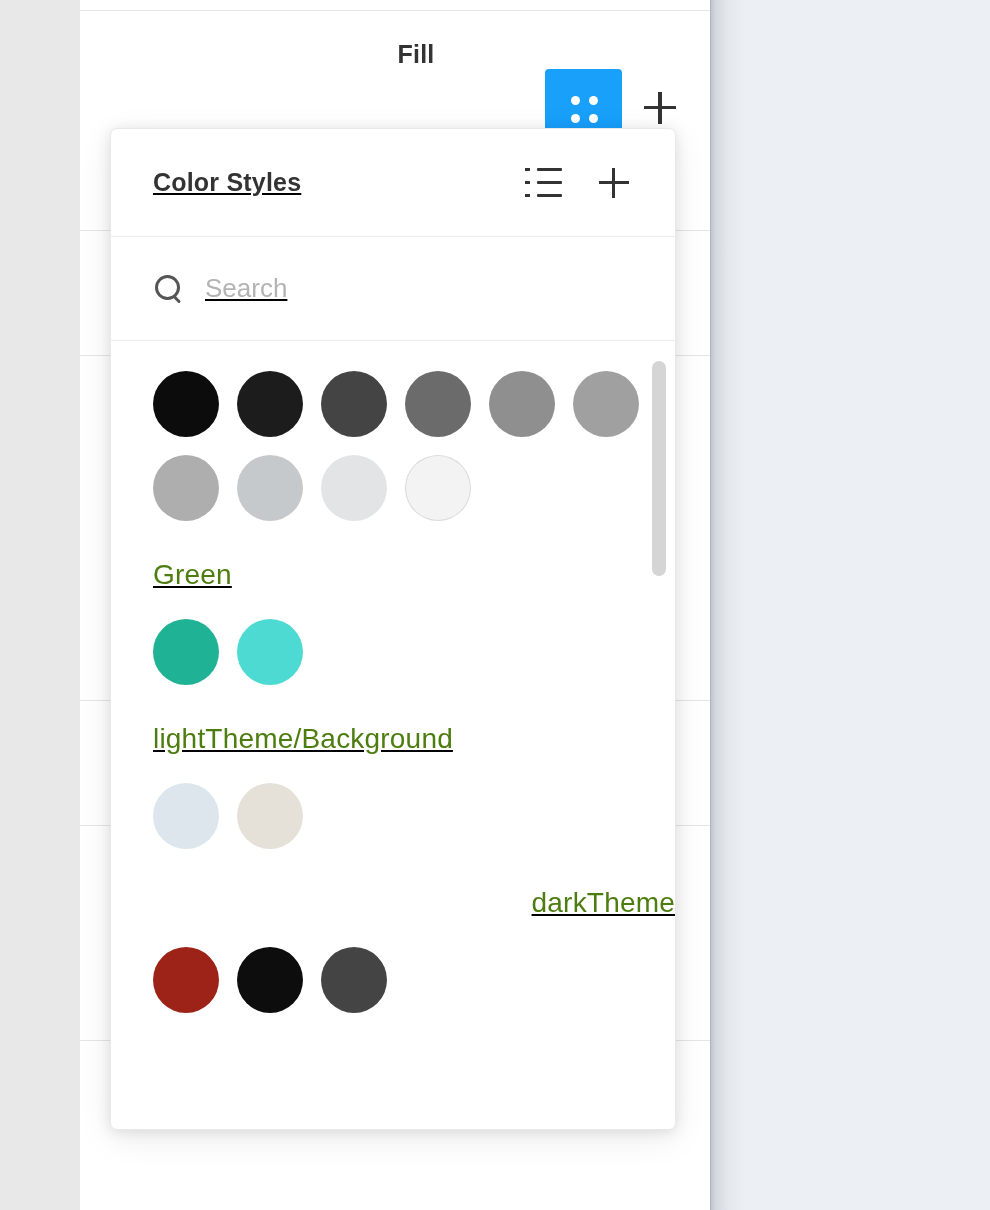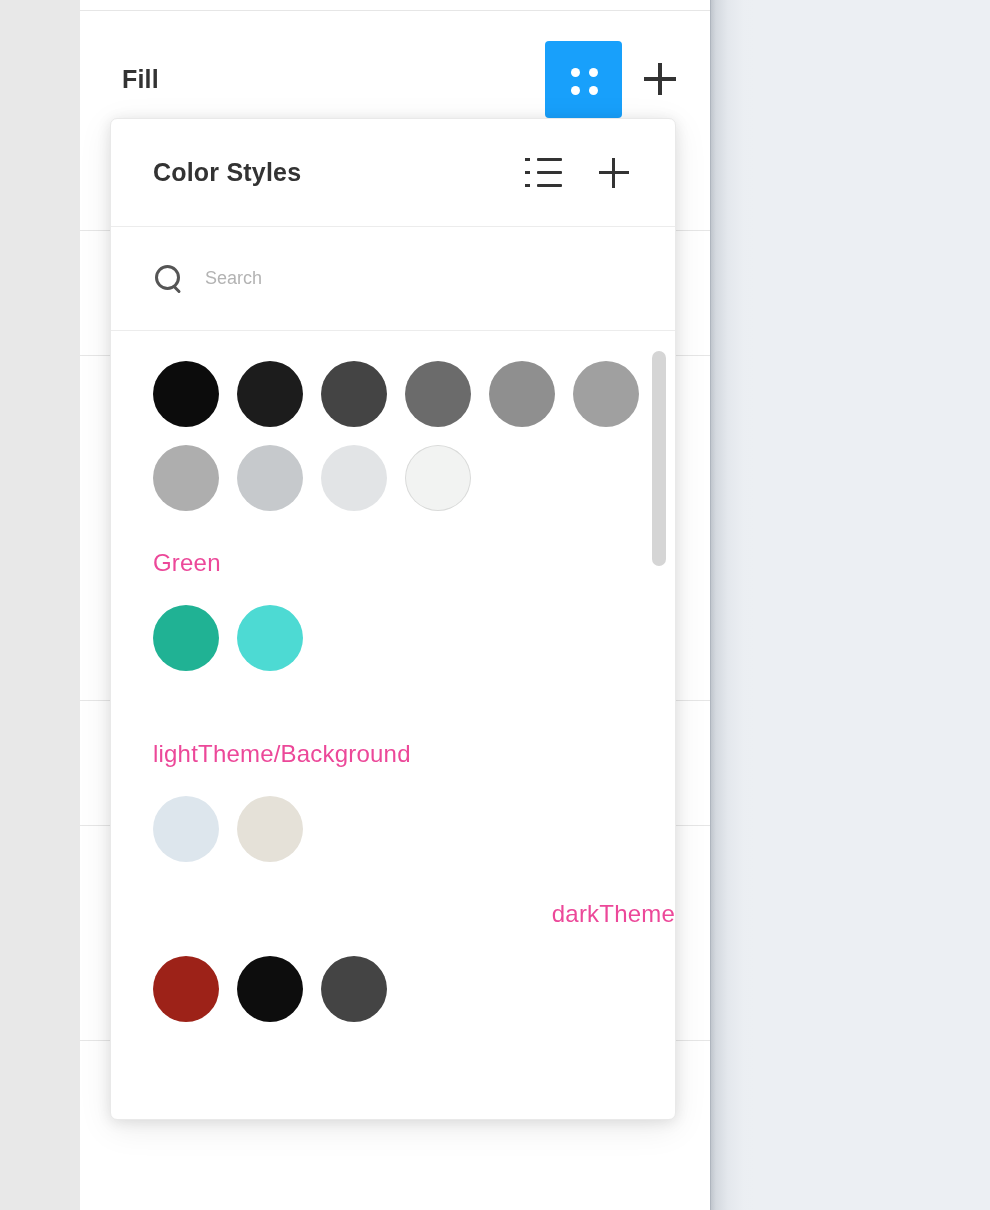--- a/index.html
+++ b/index.html
@@ -67,20 +67,21 @@
   }
 
   .fill-row {
     position: absolute;
     left: 0;
     top: 40px;
     width: 630px;
     height: 78px;
     display: flex;
     align-items: center;
+    flex-direction: column;
   }
   .fill-label {
     margin-left: 42px;
     font-size: 25px;
     font-weight: bold;
     color: #333333;
     letter-spacing: 0.2px;
   }
   .fill-actions {
     margin-left: auto;
@@ -121,28 +122,29 @@
     position: absolute;
     background: #333333;
   }
   .plus-btn::before { left: 12px; top: 26px; width: 32px; height: 3.5px; }
   .plus-btn::after  { left: 26px; top: 12px; width: 3.5px; height: 32px; }
 
   
   .popover {
     position: absolute;
     left: 110px;
-    top: 118px;
+    top: 128px;
     width: 566px;
     height: 1002px;
     background: #ffffff;
     border: 1px solid #e9e9e9;
     border-radius: 7px;
     box-shadow: 0 2px 14px rgba(0,0,0,0.10), 0 8px 34px rgba(0,0,0,0.08);
     overflow: hidden;
+    text-decoration: underline;
   }
 
   .po-header {
     height: 108px;
     border-bottom: 1px solid #ececec;
     display: flex;
     align-items: center;
     padding: 0 40px 0 42px;
   }
   .po-title {
@@ -225,38 +227,38 @@
     width: 10px; height: 3px;
     background: #555555;
     border-radius: 2px;
     transform: rotate(45deg);
     transform-origin: left center;
   }
   .search-input {
     border: none;
     outline: none;
     font-family: "Liberation Sans", sans-serif;
-    font-size: 18px;
+    font-size: 26px;
     color: #7f1d1d;
     background: transparent;
     width: 100%;
   }
   .search-input::placeholder { color: #b3b3b3; }
 
   .po-body {
     position: relative;
     height: 790px;
     overflow: hidden;
     padding: 0 0 0 0;
   }
 
   .group { position: relative; }
   .group-label {
-    font-size: 24px;
-    color: #ec4899;
+    font-size: 28px;
+    color: #4d7c0f;
     padding: 0 0 0 42px;
     letter-spacing: 0.2px;
   }
   .swatch-row {
     display: flex;
     flex-wrap: wrap;
     padding-left: 42px;
     gap: 18px 18px;
   }
   .swatch {
@@ -355,21 +357,21 @@
             </div>
           </div>
           <div class="group" style="padding-top: 38px;">
             <div class="group-label" style="margin-bottom: 28px;">Green</div>
             <div class="swatch-row">
               <div class="swatch" style="background: rgb(32, 178, 148);"></div>
               <div class="swatch" style="background: rgb(77, 218, 211);"></div>
             </div>
           </div>
           <div class="group" style="padding-top: 38px;">
-            <div class="group-label" style="margin-bottom: 28px; margin-top: 31px;">lightTheme/Background</div>
+            <div class="group-label" style="margin-bottom: 28px;">lightTheme/Background</div>
             <div class="swatch-row">
               <div class="swatch" style="background: rgb(221, 230, 237);"></div>
               <div class="swatch" style="background: rgb(229, 225, 216);"></div>
             </div>
           </div>
           <div class="group" style="padding-top: 38px; text-align: right;">
             <div class="group-label" style="margin-bottom: 28px;">darkTheme</div>
             <div class="swatch-row">
               <div class="swatch" style="background: rgb(157, 34, 24);"></div>
               <div class="swatch" style="background: rgb(13, 13, 13);"></div>

